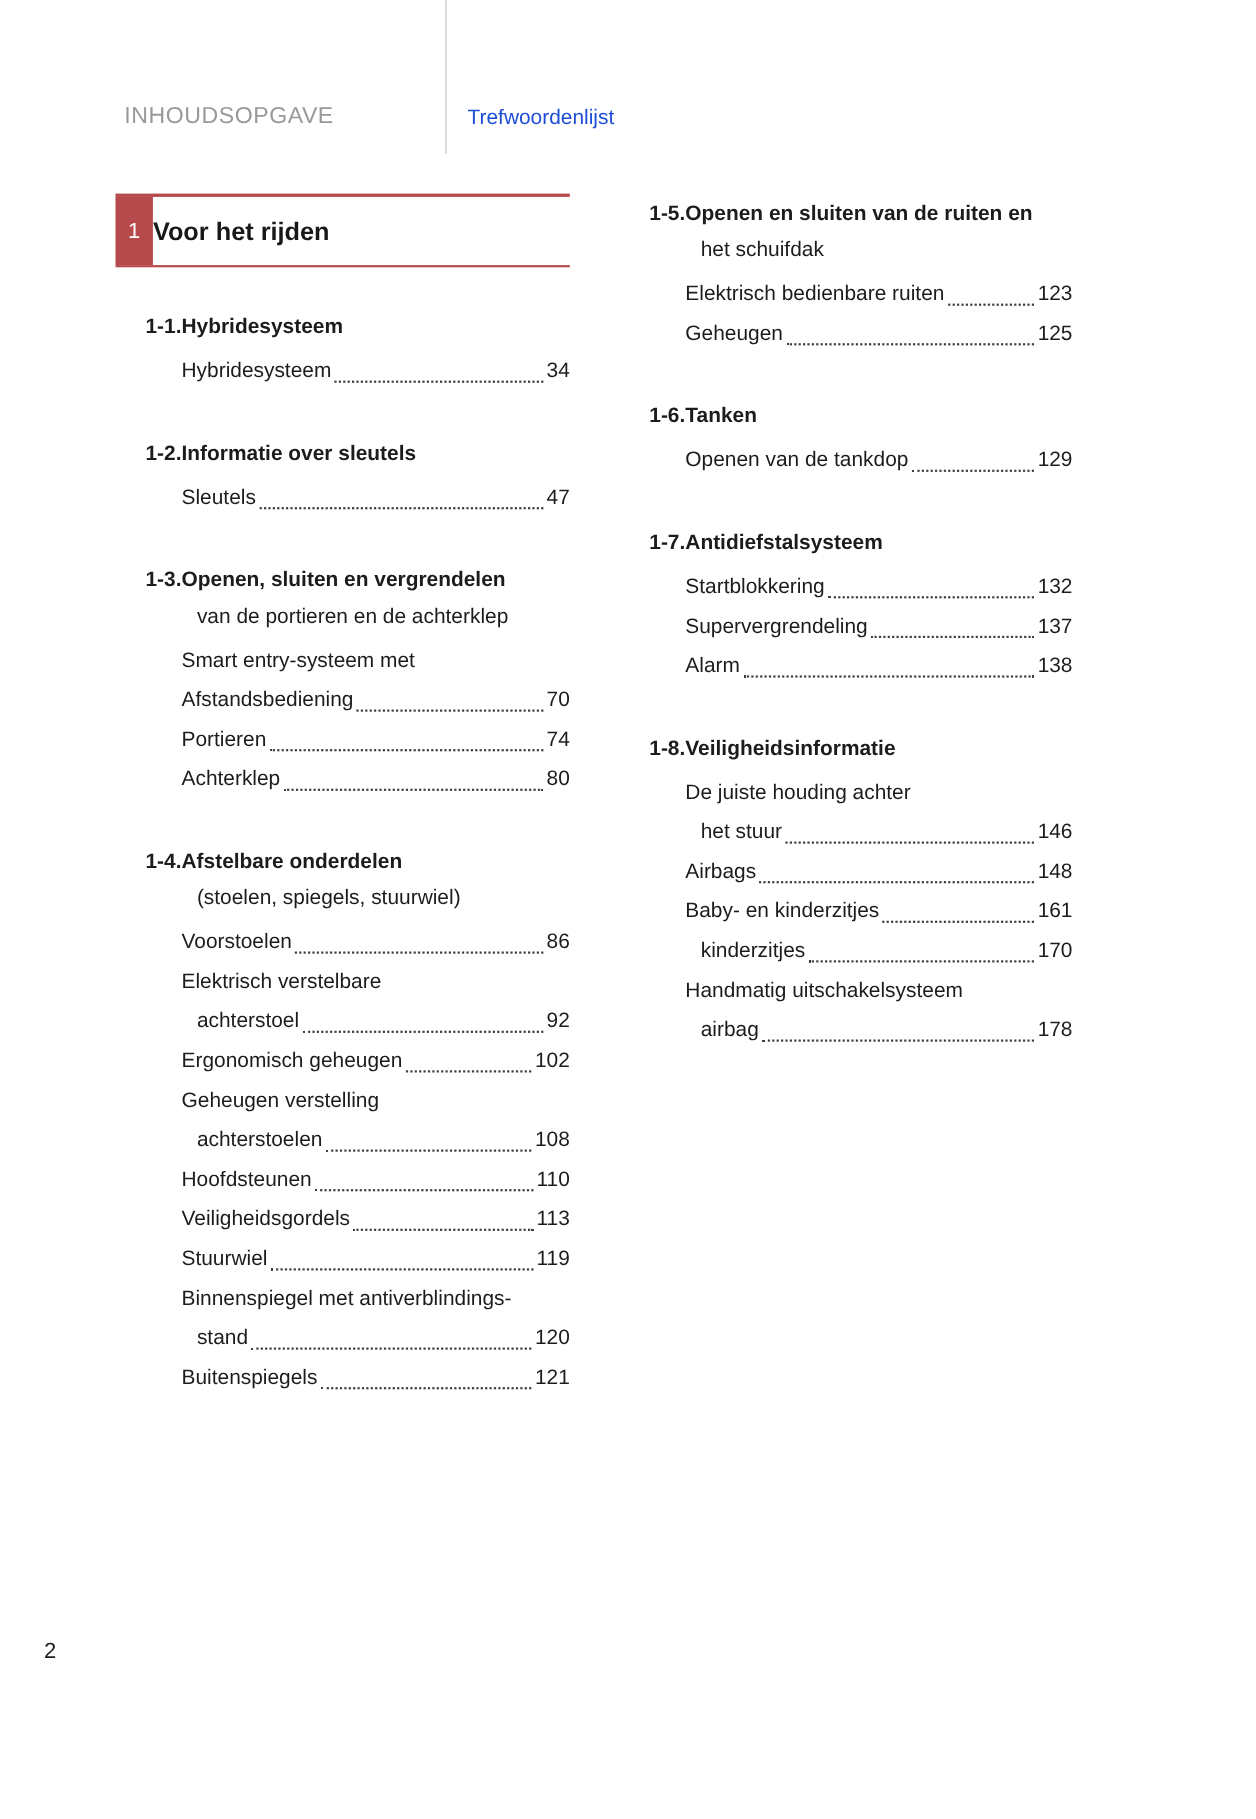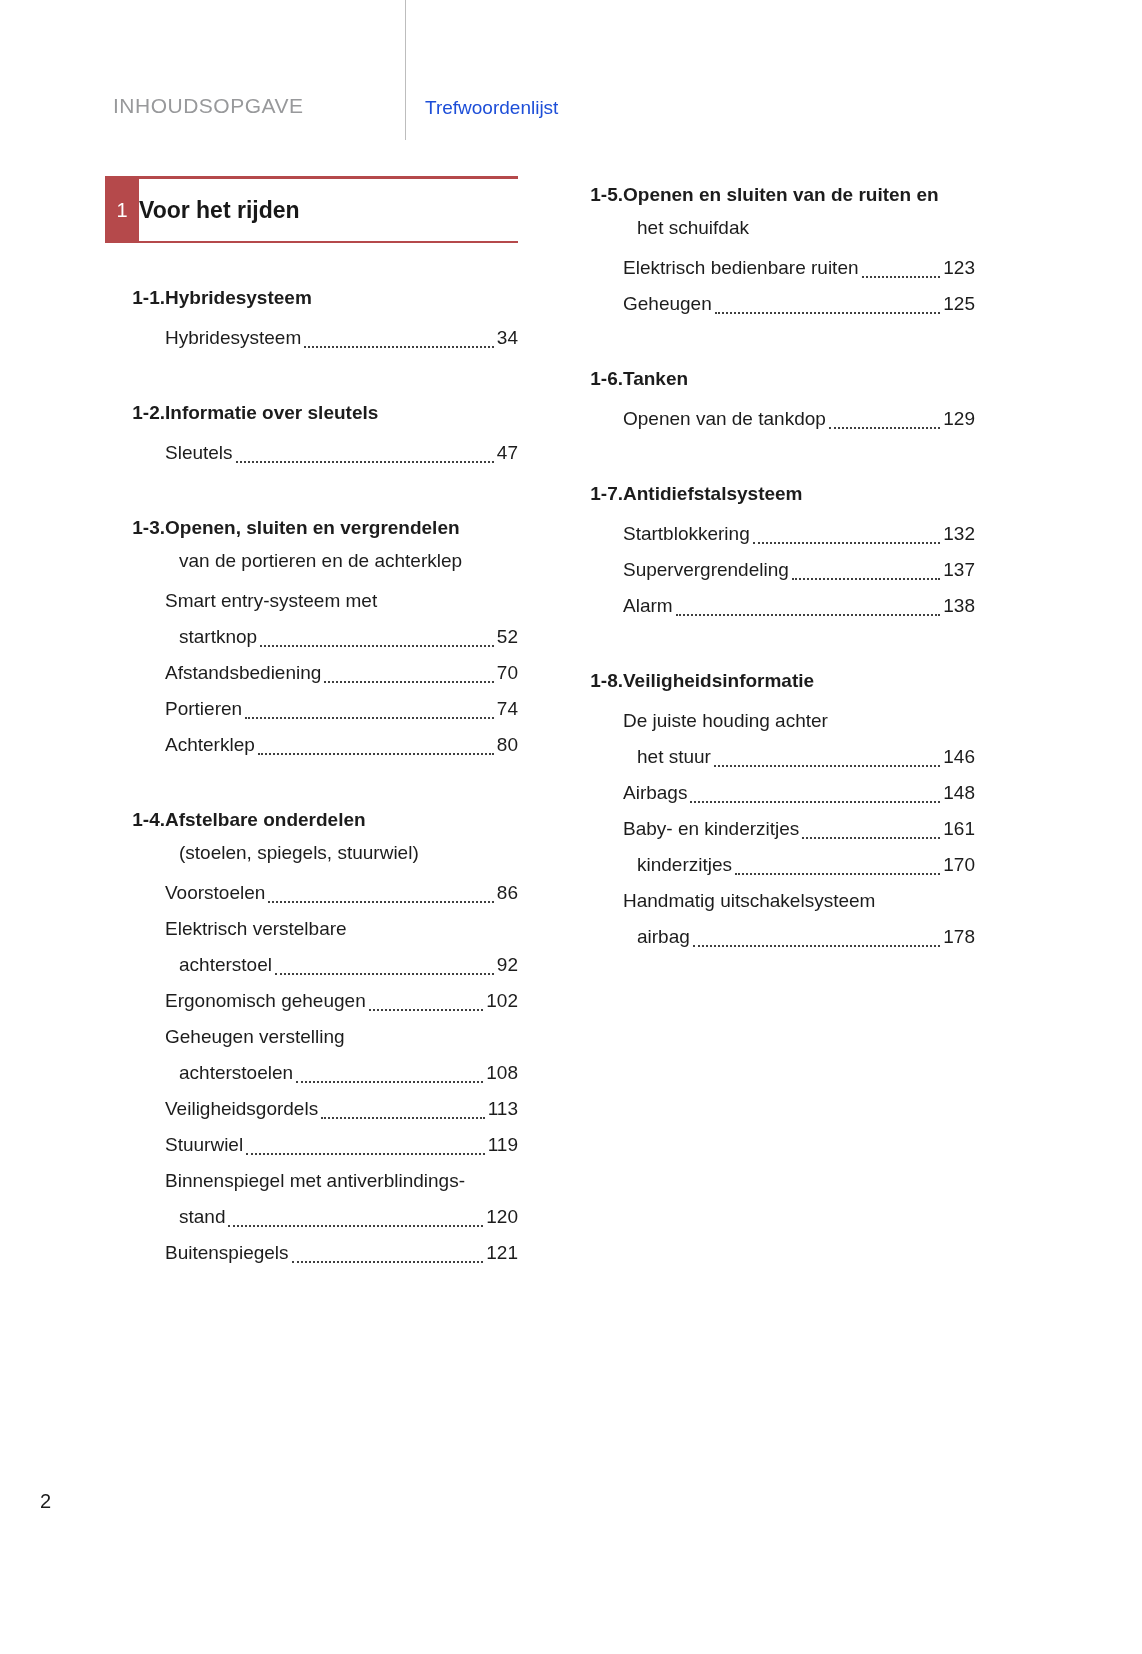--- a/index.html
+++ b/index.html
@@ -129,25 +129,20 @@
           </section>
           <section class="toc-section">
             <div class="sec-row">
               <span class="sec-num">1-3.</span>
               <span class="sec-title">Openen, sluiten en vergrendelen</span>
             </div>
             <div class="sec-title-cont">van de portieren en de achterklep</div>
             <div class="entries">
               <div class="toc-entry">
                 <div class="toc-line">Smart entry-systeem met</div>
-                <div class="toc-line leader indent">
-                  <span class="entry-text">startknop</span>
-                  <span class="dots"></span>
-                  <span class="pagenum">52</span>
-                </div>
               </div>
               <div class="toc-entry">
                 <div class="toc-line leader">
                   <span class="entry-text">Afstandsbediening</span>
                   <span class="dots"></span>
                   <span class="pagenum">70</span>
                 </div>
               </div>
               <div class="toc-entry">
                 <div class="toc-line leader">
@@ -197,20 +192,27 @@
               <div class="toc-entry">
                 <div class="toc-line">Geheugen verstelling</div>
                 <div class="toc-line leader indent">
                   <span class="entry-text">achterstoelen</span>
                   <span class="dots"></span>
                   <span class="pagenum">108</span>
                 </div>
               </div>
               <div class="toc-entry">
                 <div class="toc-line leader">
+                  <span class="entry-text">Hoofdsteunen</span>
+                  <span class="dots"></span>
+                  <span class="pagenum">110</span>
+                </div>
+              </div>
+              <div class="toc-entry">
+                <div class="toc-line leader">
                   <span class="entry-text">Veiligheidsgordels</span>
                   <span class="dots"></span>
                   <span class="pagenum">113</span>
                 </div>
               </div>
               <div class="toc-entry">
                 <div class="toc-line leader">
                   <span class="entry-text">Stuurwiel</span>
                   <span class="dots"></span>
                   <span class="pagenum">119</span>

